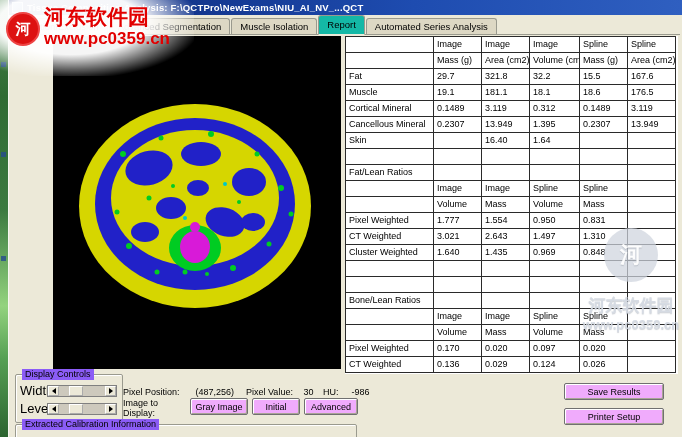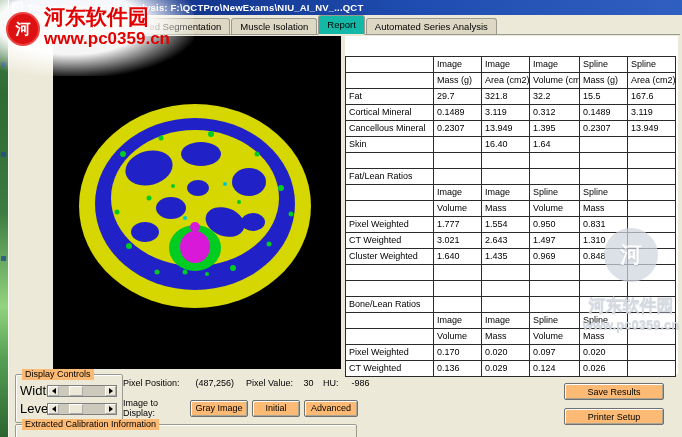--- a/index.html
+++ b/index.html
@@ -20,47 +20,47 @@
 
   .tabbar{position:absolute;left:2px;top:16px;right:2px;height:18px;display:flex;align-items:flex-end;border-bottom:1px solid #9a9a8e;}
   .tab{height:15px;line-height:15px;padding:0 8px;font-size:9.5px;color:#000;background:#ddd8c4;
        border:1px solid #9a9a8e;border-bottom:none;border-radius:3px 3px 0 0;margin-right:1px;white-space:nowrap;}
   .tab.selected{background:#14b8a6;height:18px;line-height:18px;margin-bottom:-1px;border-bottom:1px solid #ece9d8;}
 
   .image-panel{position:absolute;left:44px;top:36px;width:288px;height:333px;background:#000;}
   .image-panel svg{display:block;}
 
   .table-panel{position:absolute;left:336px;top:36px;width:333px;height:338px;background:#fff;}
-  table.report{border-collapse:collapse;table-layout:fixed;width:331px;margin-top:20px;}
+  table.report{border-collapse:collapse;table-layout:fixed;width:331px;}
   table.report td{border:1px solid #2a2a2a;height:15px;font-size:9px;line-height:15px;padding:0 0 0 3px;
                   white-space:nowrap;overflow:hidden;color:#000;background:#fff;}
 
   .groupbox{position:absolute;border:1px solid #9a9a8e;border-radius:2px;box-shadow:inset 1px 1px 0 #fff;}
-  .gb-label{position:absolute;top:-6px;left:6px;background:#fdba74;font-size:9px;line-height:11px;padding:0 3px;white-space:nowrap;}
+  .gb-label{position:absolute;top:-6px;left:6px;background:#8b5cf6;font-size:9px;line-height:11px;padding:0 3px;white-space:nowrap;}
   .display-controls{left:6px;top:374px;width:106px;height:47px;}
   .calibration-box{left:6px;top:424px;width:340px;height:30px;}
 
   .slider-row{position:absolute;left:4px;display:flex;align-items:center;}
   .slider-row.width{top:8px;} .slider-row.level{top:26px;text-align:center;}
   .slider-label{font-size:13px;width:27px;flex:0 0 auto;}
   .hscroll{width:70px;height:12px;background:#cdc9bd;border:1px solid #808080;display:flex;box-sizing:border-box;}
   .hs-btn{width:11px;height:100%;background:#ece9d8;border:1px outset #fff;box-sizing:border-box;
           display:flex;align-items:center;justify-content:center;flex:0 0 auto;}
   .tri-l{width:0;height:0;border-top:3px solid transparent;border-bottom:3px solid transparent;border-right:4px solid #000;}
   .tri-r{width:0;height:0;border-top:3px solid transparent;border-bottom:3px solid transparent;border-left:4px solid #000;}
   .hs-track{flex:1;position:relative;}
   .hs-thumb{position:absolute;top:0;left:10px;width:14px;height:100%;background:#ece9d8;border:1px outset #fff;box-sizing:border-box;}
 
   .statusline{position:absolute;left:114px;top:378px;font-size:9px;white-space:nowrap;}
   .statusline span{display:inline-block;}
-  .sl-l1{width:70px;} .sl-v1{width:48px;} .sl-l2{width:55px;} .sl-v2{width:17px;} .sl-l3{width:26px;}
-
-  .imgdisp-row{position:absolute;left:114px;top:398px;display:flex;align-items:center;}
+  .sl-l1{width:70px;} .sl-v1{width:48px;} .sl-l2{width:55px;} .sl-v2{width:17px;margin-top:9px;} .sl-l3{width:26px;}
+
+  .imgdisp-row{position:absolute;left:114px;top:398px;display:flex;align-items:flex-start;}
   .imgdisp-label{font-size:9px;width:67px;flex:0 0 auto;}
-  button.xp{font-family:"Liberation Sans",sans-serif;font-size:9px;color:#000;height:17px;background:#fdba74;
+  button.xp{font-family:"Liberation Sans",sans-serif;font-size:9px;color:#000;height:17px;background:#f0abfc;
     border:1px solid #707070;border-radius:2px;box-shadow:inset 1px 1px 0 #fff, inset -1px -1px 0 #a9a595;
     margin-right:4px;padding:0;}
   .btn-gray{width:58px;} .btn-initial{width:48px;} .btn-advanced{width:54px;}
   .btn-save{position:absolute;left:555px;top:383px;width:100px;height:19px;}
   .btn-printer{position:absolute;left:555px;top:408px;width:100px;height:19px;}
 
   
   .wm-tl{position:absolute;left:0;top:0;z-index:50;}
   .wm-halo{position:absolute;left:-18px;top:-20px;width:212px;height:96px;
     background:radial-gradient(ellipse at 42% 45%, rgba(255,255,255,.96) 42%, rgba(255,255,255,0) 75%);}
@@ -180,20 +180,28 @@
             </tr>
             <tr>
               <td>Fat</td>
               <td>29.7</td>
               <td>321.8</td>
               <td>32.2</td>
               <td>15.5</td>
               <td>167.6</td>
             </tr>
             <tr>
+              <td>Muscle</td>
+              <td>19.1</td>
+              <td>181.1</td>
+              <td>18.1</td>
+              <td>18.6</td>
+              <td>176.5</td>
+            </tr>
+            <tr>
               <td>Cortical Mineral</td>
               <td>0.1489</td>
               <td>3.119</td>
               <td>0.312</td>
               <td>0.1489</td>
               <td>3.119</td>
             </tr>
             <tr>
               <td>Cancellous Mineral</td>
               <td>0.2307</td>

